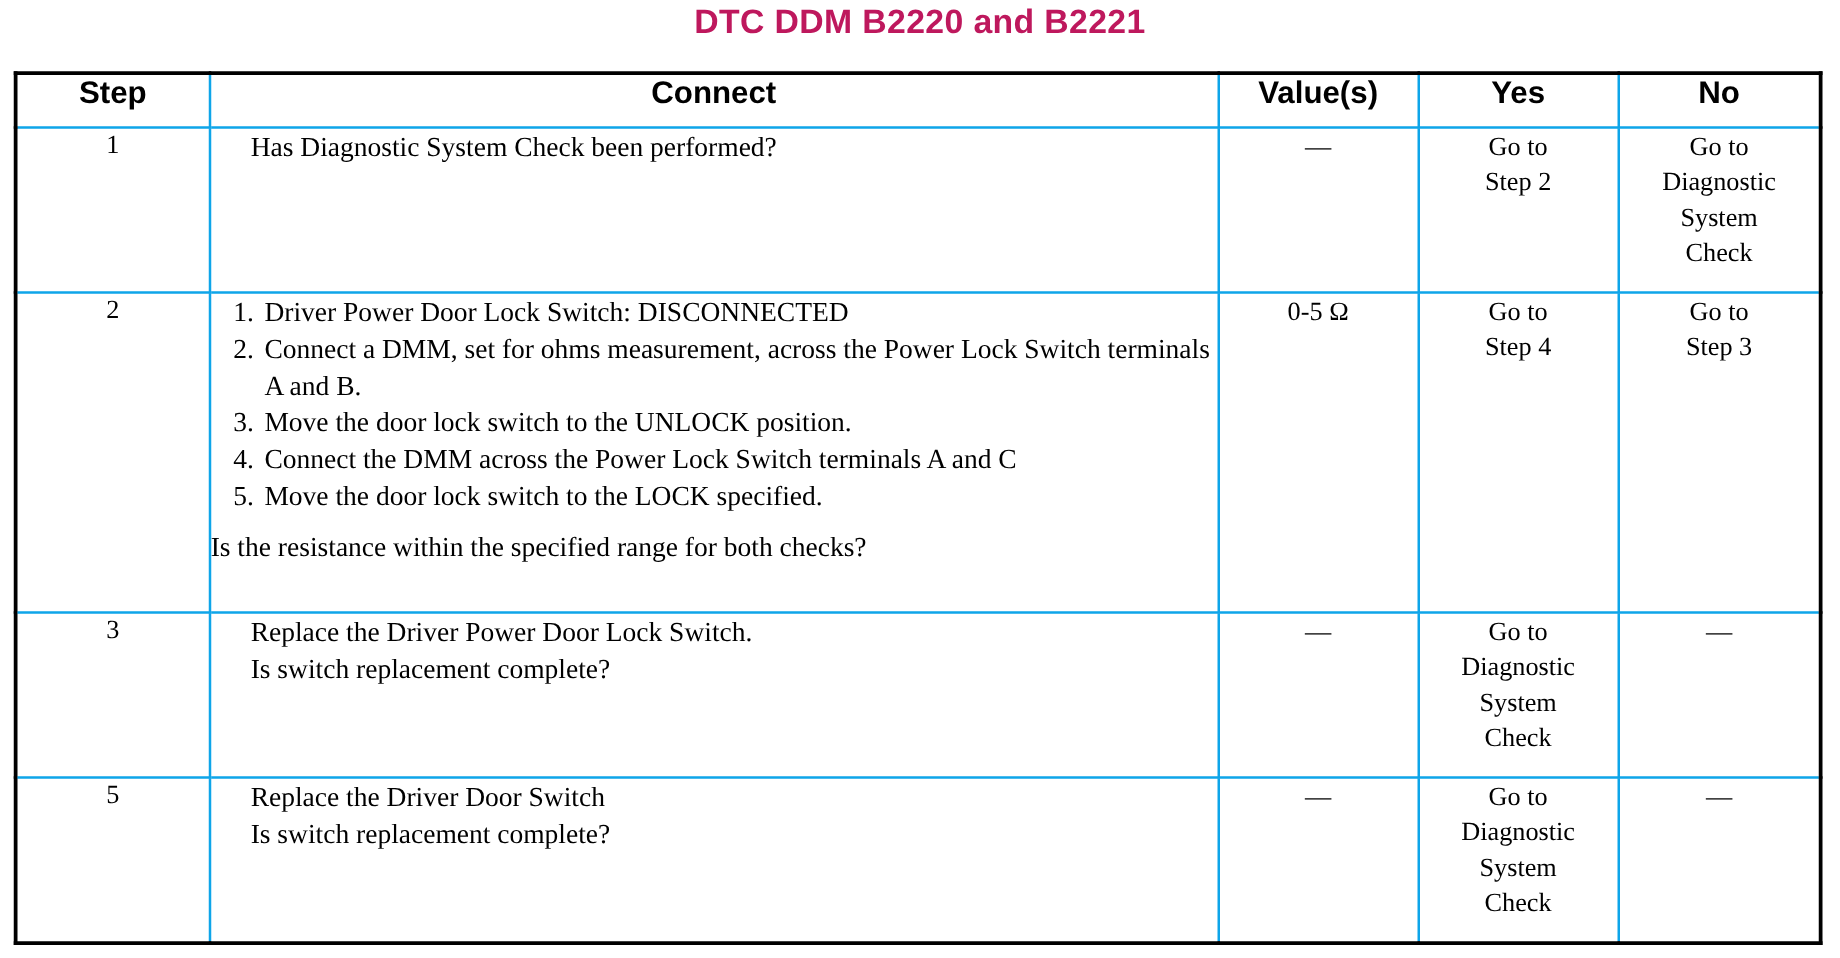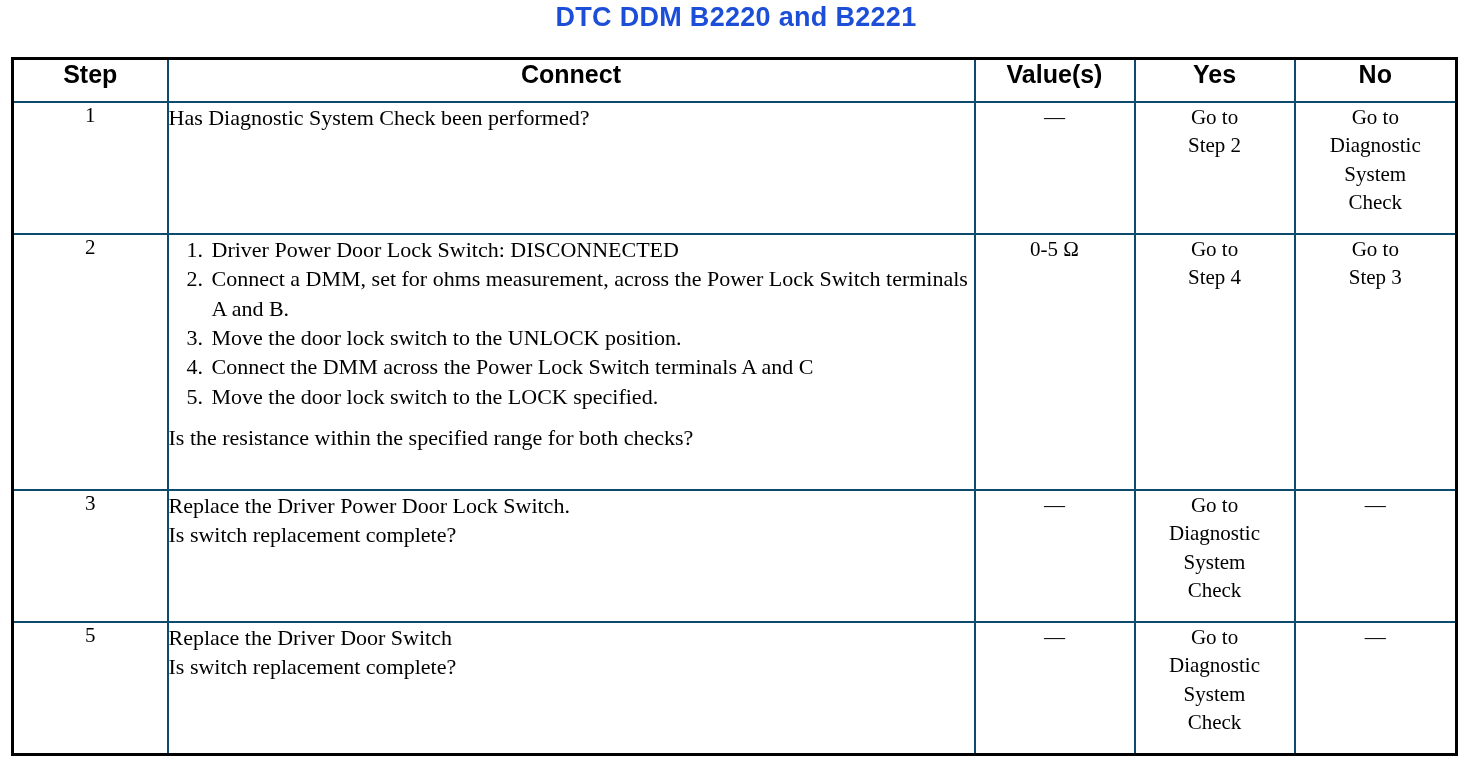--- a/index.html
+++ b/index.html
@@ -25,34 +25,34 @@
   .doc-title {
     position: absolute;
     top: 2px;
     left: 0;
     width: 1472px;
     text-align: center;
     font-family: "Liberation Sans", "DejaVu Sans", sans-serif;
     font-weight: bold;
     font-size: 27px;
     letter-spacing: 0.3px;
-    color: #1d4ed8;
+    color: #be185d;
   }
 
   
   .diag-table {
     position: absolute;
     left: 11px;
     top: 57px;
     width: 1444px;
     border-collapse: collapse;
     table-layout: fixed;
   }
   .diag-table td, .diag-table th {
-    border: 2px solid #0c4a6e;
+    border: 2px solid #0ea5e9;
     padding: 0;
     vertical-align: top;
     background: #ffffff;
   }
   
   .diag-table {
     border: 3px solid #000000;
   }
 
   col.c-step   { width: 155px; }
@@ -92,20 +92,21 @@
     line-height: 1.35;
     padding-top: 9px;
   }
   .cell-narrow .dash {
     font-size: 21px;
     letter-spacing: 0;
   }
 
   .action-line {
     white-space: pre-wrap;
+    padding-left: 32px;
   }
 
   ol.steps {
     list-style: none;
     margin: 0;
     padding: 0;
   }
   ol.steps li {
     position: relative;
     padding-left: 43px;

